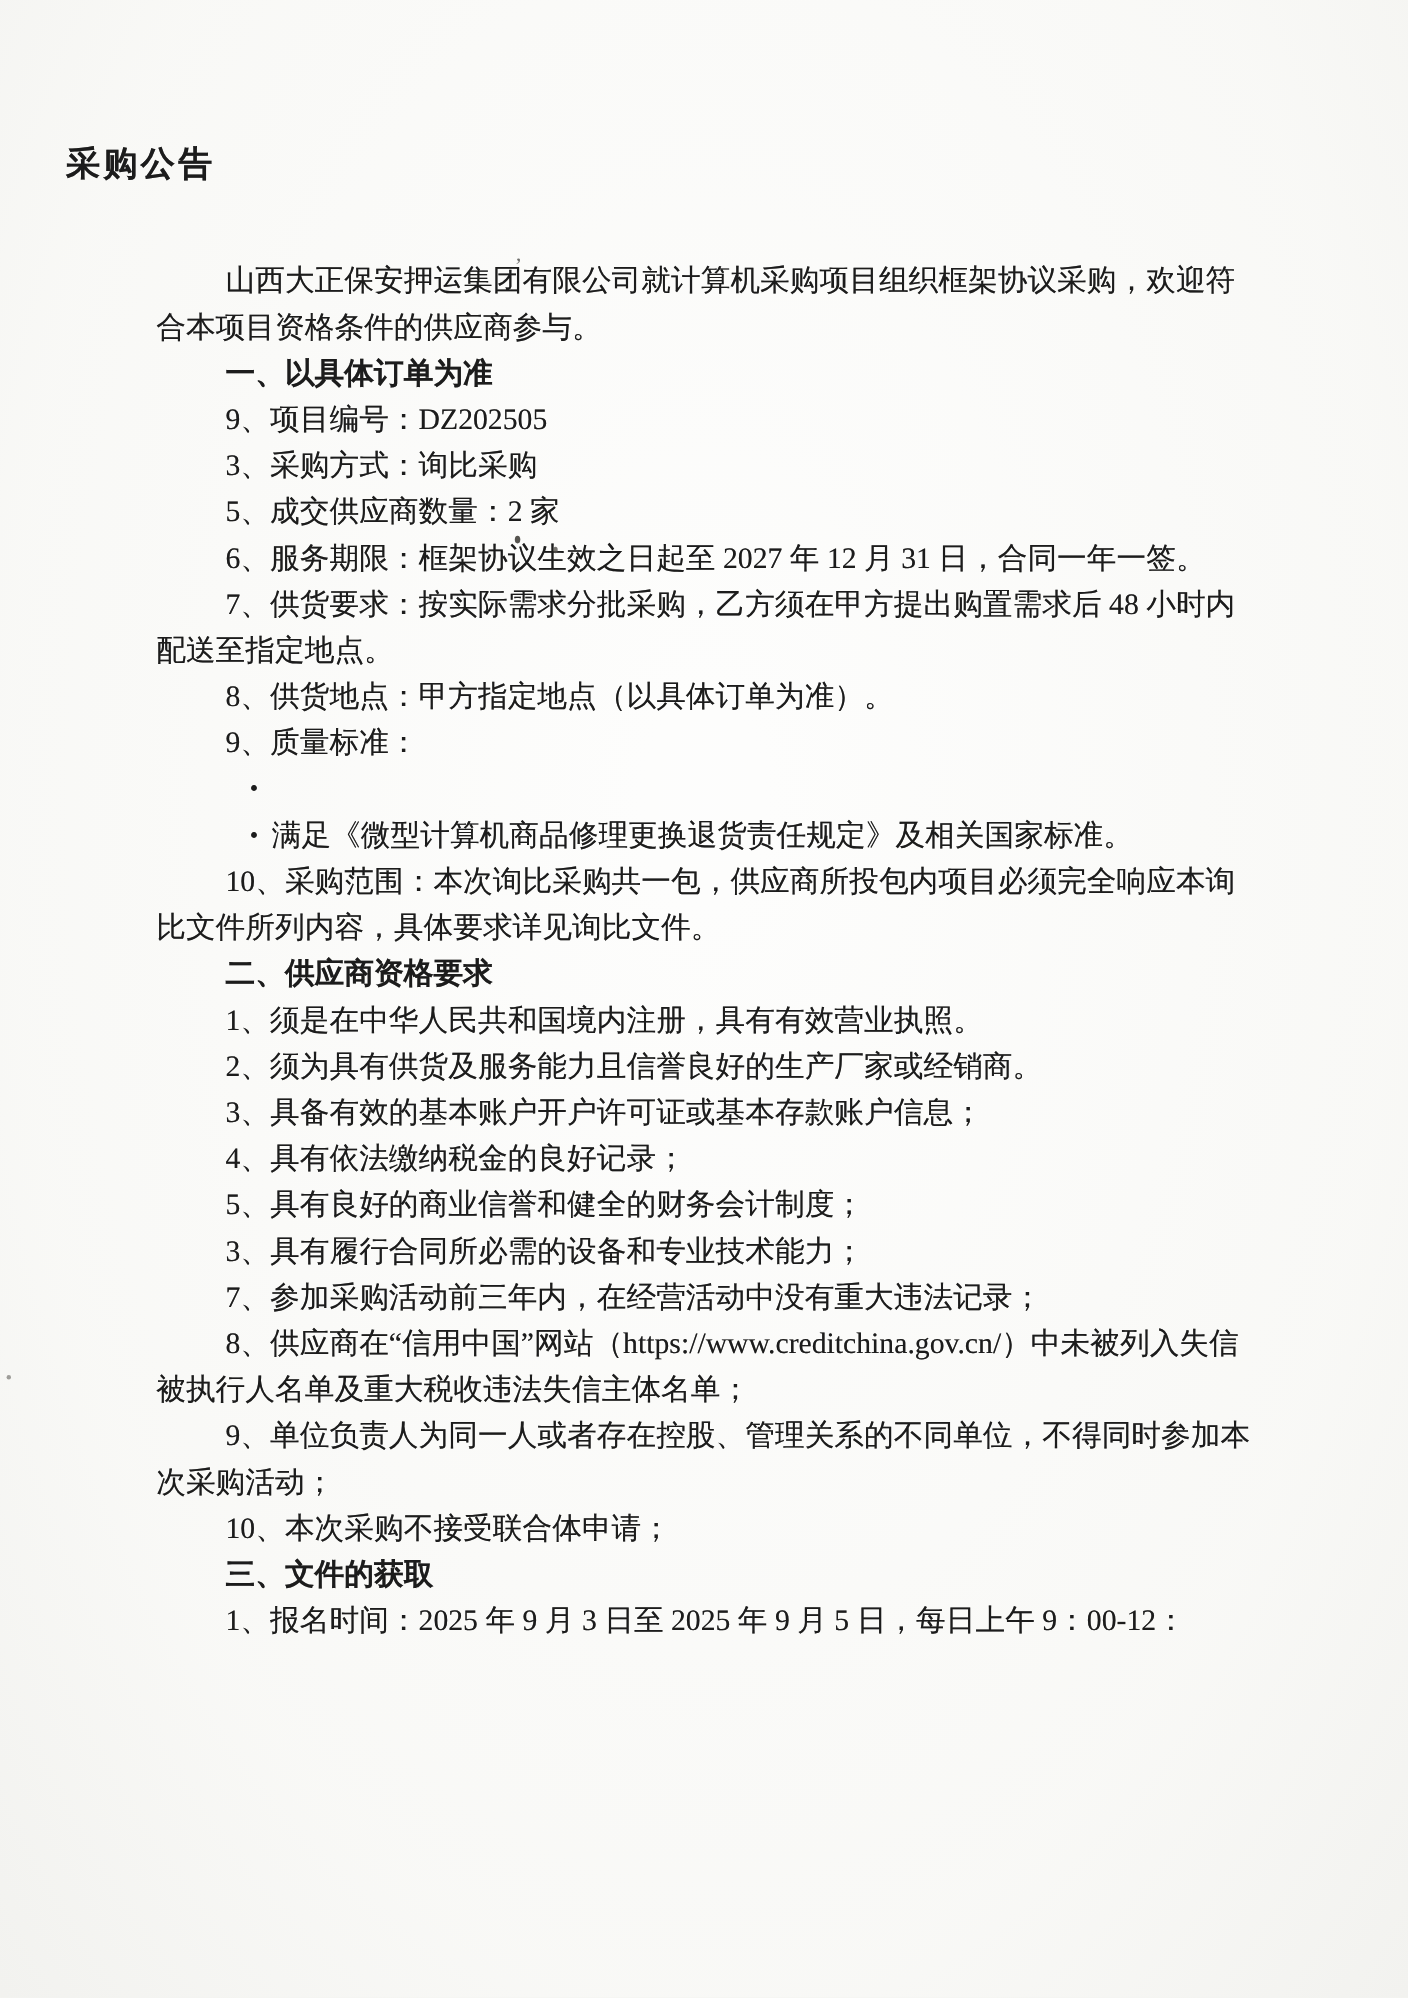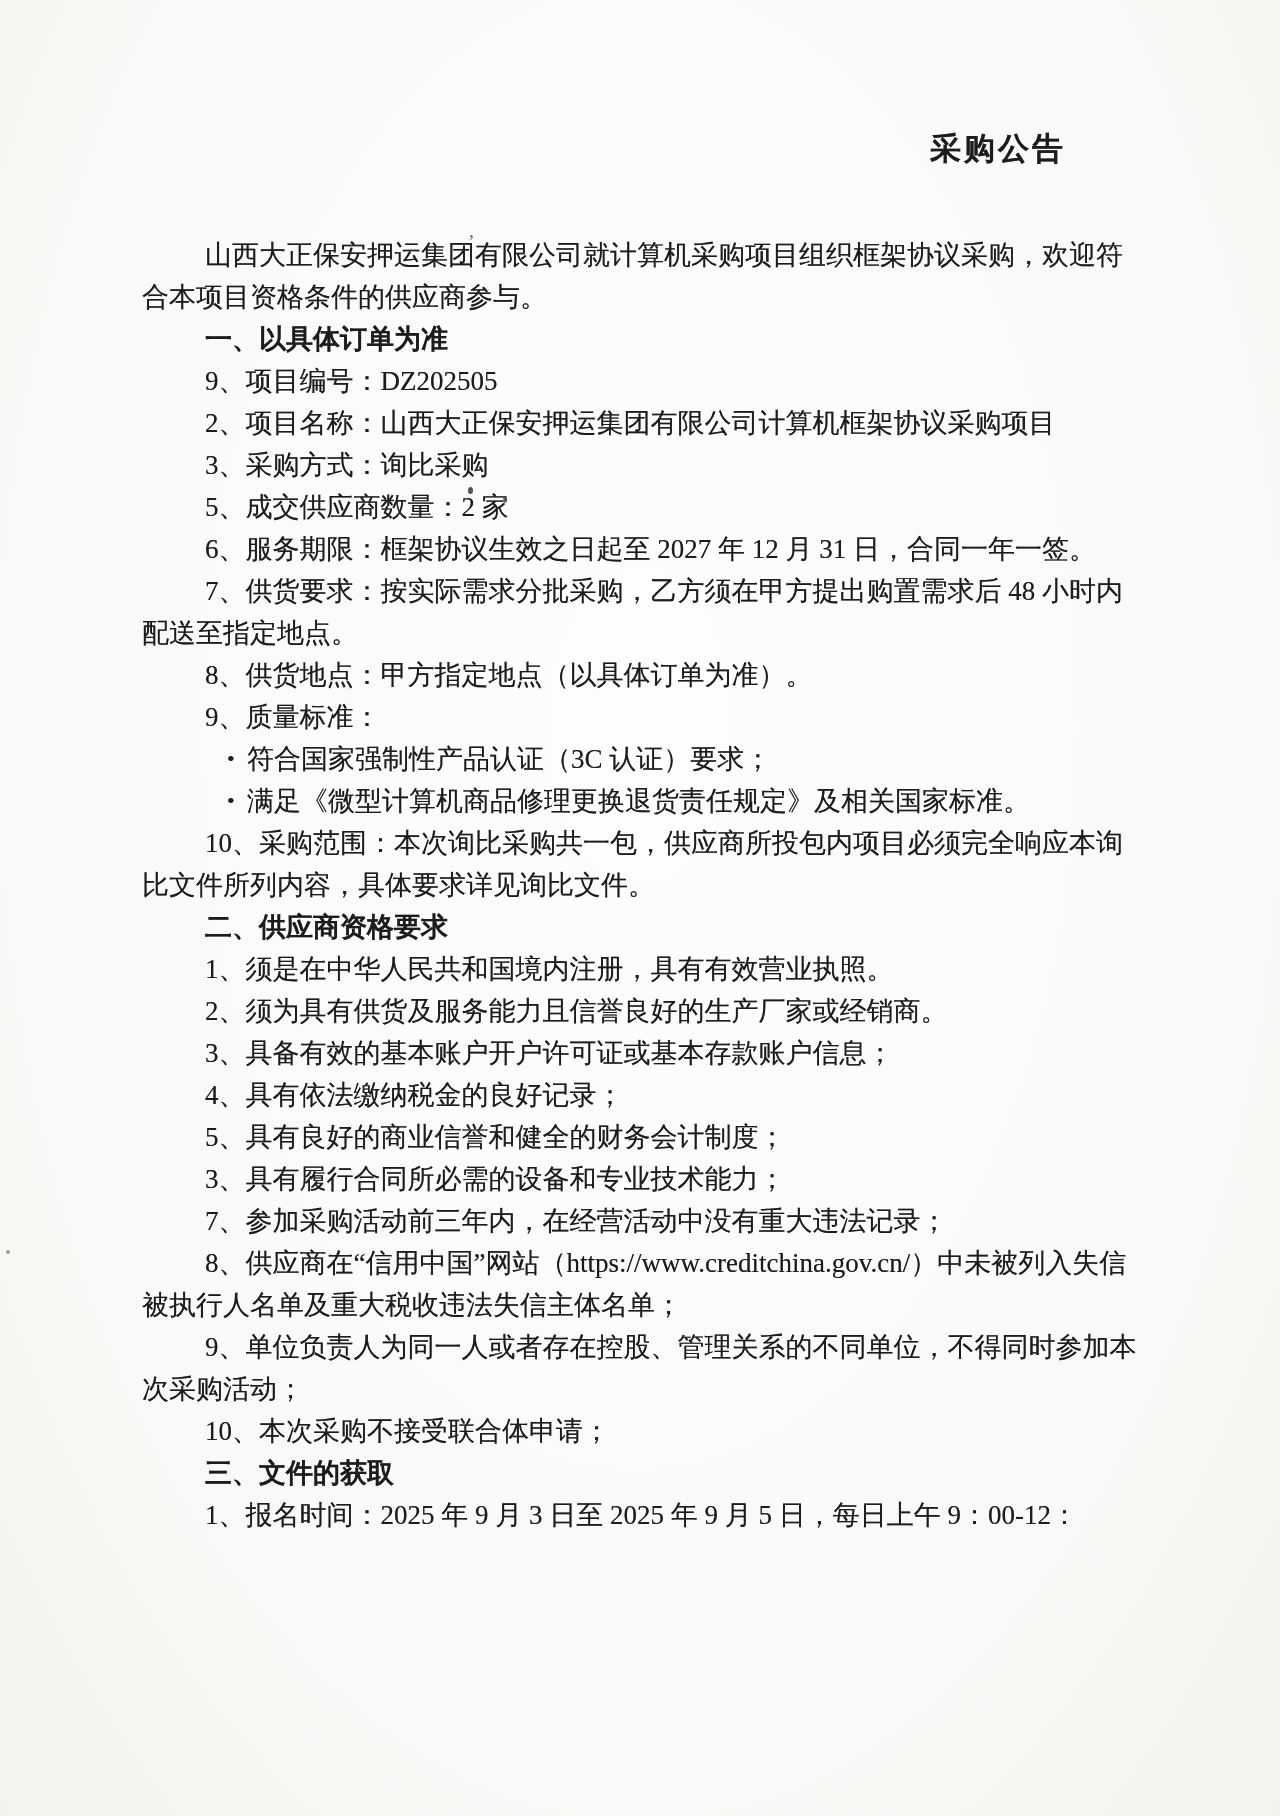--- a/index.html
+++ b/index.html
@@ -19,21 +19,21 @@
   }
   .content{
     position:absolute;
     left:142px;
     top:128px;
     width:1006px;
   }
   .doc-title{
     font-size:31px;
     font-weight:bold;
-    text-align:right;
+    text-align:left;
     letter-spacing:3px;
     margin:0 0 0 0;
     transform:translateX(-82px);
     text-shadow:0 0 0.6px rgba(0,0,0,0.55);
   }
   .body-text{
     margin-top:64px;
     font-size:27px;
     line-height:42px;
     text-shadow:0 0 0.5px rgba(0,0,0,0.5);
@@ -85,31 +85,29 @@
   <div class="content">
 
     <h1 class="doc-title">采购公告</h1>
 
     <div class="body-text">
 
       <p class="para">山西大正保安押运集团有限公司就计算机采购项目组织框架协议采购，欢迎符合本项目资格条件的供应商参与。</p>
 
       <p class="heading">一、以具体订单为准</p>
       <p class="para">9、项目编号：DZ202505</p>
-      <p class="para">2、项目名称：山西大正保安押运集团有限公司计算机框架协议采购项目</p>
       <p class="para">3、采购方式：询比采购</p>
       <p class="para">5、成交供应商数量：2 家</p>
       <p class="para">6、服务期限：框架协议生效之日起至 2027 年 12 月 31 日，合同一年一签。</p>
       <p class="para">7、供货要求：按实际需求分批采购，乙方须在甲方提出购置需求后 48 小时内配送至指定地点。</p>
       <p class="para">8、供货地点：甲方指定地点（以具体订单为准）。</p>
       <p class="para">9、质量标准：</p>
 
       <div class="bullet-row">
         <span class="bullet-dot">•</span>
-        <span class="bullet-text">符合国家强制性产品认证（3C 认证）要求；</span>
       </div>
       <div class="bullet-row">
         <span class="bullet-dot">•</span>
         <span class="bullet-text">满足《微型计算机商品修理更换退货责任规定》及相关国家标准。</span>
       </div>
 
       <p class="para">10、采购范围：本次询比采购共一包，供应商所投包内项目必须完全响应本询比文件所列内容，具体要求详见询比文件。</p>
 
       <p class="heading">二、供应商资格要求</p>
       <p class="para">1、须是在中华人民共和国境内注册，具有有效营业执照。</p>

